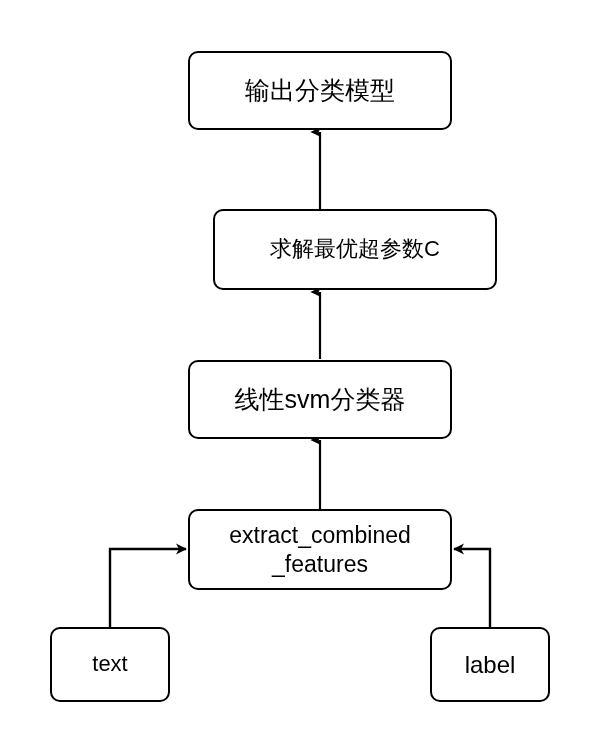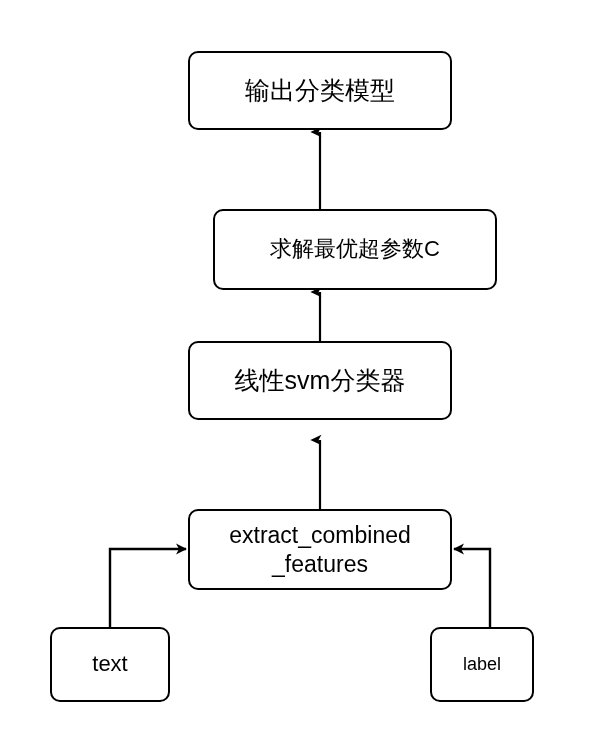--- a/index.html
+++ b/index.html
@@ -55,34 +55,34 @@
     left: 179px; top: 209px; width: 284px; height: 81px;
     font-size: 22px;
     margin-left: 34px;
   }
   #node-solve-c .label {
     
     margin-left: -2px;
     margin-right: -2px;
   }
   #node-linear-svm {
-    left: 188px; top: 341px; width: 264px; height: 79px;
+    left: 188px; top: 360px; width: 264px; height: 79px;
     font-size: 25px;
   }
   #node-extract-features {
     left: 188px; top: 509px; width: 264px; height: 81px;
     font-size: 23px;
   }
   #node-text {
     left: 50px; top: 627px; width: 120px; height: 75px;
     font-size: 22px;
   }
   #node-label {
-    left: 430px; top: 627px; width: 104px; height: 75px;
-    font-size: 18px;
+    left: 430px; top: 627px; width: 120px; height: 75px;
+    font-size: 24px;
   }
 </style>
 </head>
 <body>
 
 <div id="canvas">
 
   <svg class="edges" viewBox="0 0 602 754" xmlns="http://www.w3.org/2000/svg">
     <defs>
       <marker id="arrowUp" markerWidth="12" markerHeight="12" refX="5.2" refY="9.6" orient="auto" markerUnits="userSpaceOnUse">

